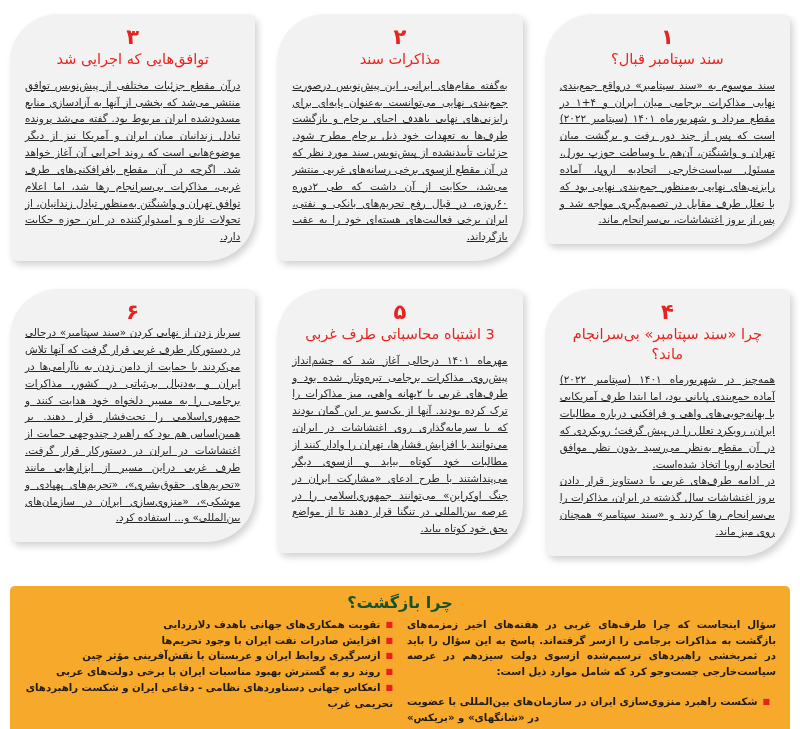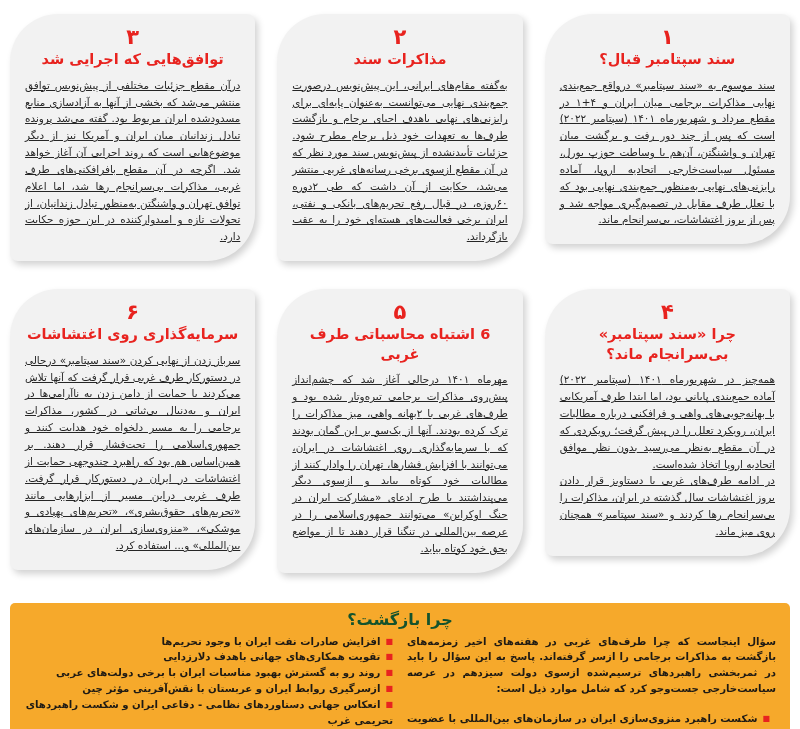--- a/index.html
+++ b/index.html
@@ -34,21 +34,21 @@
     text-align: center;
     color: #e8231f;
     font-size: 21px;
     font-weight: bold;
     line-height: 1.1;
   }
   .card-title {
     text-align: center;
     color: #e8231f;
     font-size: 14.5px;
-    font-weight: bold;
+    font-weight: normal;
     line-height: 1.35;
     margin: 1px 0 7px 0;
   }
   .card-body {
     color: #262626;
     font-size: 10.4px;
     line-height: 1.62;
     text-align: justify;
     white-space: pre-line;
     text-decoration: underline;
@@ -123,47 +123,46 @@
 
     <div class="card">
       <div class="card-number">۴</div>
       <div class="card-title">چرا «سند سپتامبر» بی‌سرانجام ماند؟</div>
       <div class="card-body">همه‌چیز در شهریورماه ۱۴۰۱ (سپتامبر ۲۰۲۲) آماده جمع‌بندی پایانی بود، اما ابتدا طرف آمریکایی با بهانه‌جویی‌های واهی و فرافکنی درباره مطالبات ایران، رویکرد تعلل را در پیش گرفت؛ رویکردی که در آن مقطع به‌نظر می‌رسید بدون نظر موافق اتحادیه اروپا اتخاذ شده‌است.
 در ادامه طرف‌های غربی با دستاویز قرار دادن بروز اغتشاشات سال گذشته در ایران، مذاکرات را بی‌سرانجام رها کردند و «سند سپتامبر» همچنان روی میز ماند.</div>
     </div>
 
     <div class="card">
       <div class="card-number">۵</div>
-      <div class="card-title">6 اشتباه محاسباتی طرف غربی</div>
+      <div class="card-title">3 اشتباه محاسباتی طرف غربی</div>
       <div class="card-body">مهرماه ۱۴۰۱ درحالی آغاز شد که چشم‌انداز پیش‌روی مذاکرات برجامی تیره‌وتار شده بود و طرف‌های غربی با ۲بهانه واهی، میز مذاکرات را ترک کرده بودند. آنها از یک‌سو بر این گمان بودند که با سرمایه‌گذاری روی اغتشاشات در ایران، می‌توانند با افزایش فشارها، تهران را وادار کنند از مطالبات خود کوتاه بیاید و ازسوی دیگر می‌پنداشتند با طرح ادعای «مشارکت ایران در جنگ اوکراین» می‌توانند جمهوری‌اسلامی را در عرصه بین‌المللی در تنگنا قرار دهند تا از مواضع بحق خود کوتاه بیاید.</div>
     </div>
 
     <div class="card">
       <div class="card-number">۶</div>
-      <div class="card-title">سرمایه‌گذاری روی اغتشاشات</div>
       <div class="card-body">سرباز زدن از نهایی کردن «سند سپتامبر» درحالی در دستورکار طرف غربی قرار گرفت که آنها تلاش می‌کردند با حمایت از دامن زدن به ناآرامی‌ها در ایران و به‌دنبال بی‌ثباتی در کشور، مذاکرات برجامی را به مسیر دلخواه خود هدایت کنند و جمهوری‌اسلامی را تحت‌فشار قرار دهند. بر همین‌اساس هم بود که راهبرد چندوجهی حمایت از اغتشاشات در ایران در دستورکار قرار گرفت. طرف غربی دراین مسیر از ابزارهایی مانند «تحریم‌های حقوق‌بشری»، «تحریم‌های پهپادی و موشکی»، «منزوی‌سازی ایران در سازمان‌های بین‌المللی» و... استفاده کرد.</div>
     </div>
 
   </div>
 
   <div class="why-panel">
     <div class="why-title">چرا بازگشت؟</div>
     <div class="why-cols">
 
       <div class="why-col why-col-right">
         <div class="why-intro">سؤال اینجاست که چرا طرف‌های غربی در هفته‌های اخیر زمزمه‌های بازگشت به مذاکرات برجامی را ازسر گرفته‌اند. پاسخ به این سؤال را باید در ثمربخشی راهبردهای ترسیم‌شده ازسوی دولت سیزدهم در عرصه سیاست‌خارجی جست‌وجو کرد که شامل موارد ذیل است:</div>
         <div class="bullet"><span class="sq">■</span><span>شکست راهبرد منزوی‌سازی ایران در سازمان‌های بین‌المللی با عضویت در «شانگهای» و «بریکس»</span></div>
 
       </div>
 
       <div class="why-col why-col-left">
+        <div class="bullet"><span class="sq">■</span><span>تقویت همکاری‌های جهانی باهدف دلارزدایی</span></div>
         <div class="bullet"><span class="sq">■</span><span>افزایش صادرات نفت ایران با وجود تحریم‌ها</span></div>
-        <div class="bullet"><span class="sq">■</span><span>تقویت همکاری‌های جهانی باهدف دلارزدایی</span></div>
+        <div class="bullet"><span class="sq">■</span><span>ازسرگیری روابط ایران و عربستان با نقش‌آفرینی مؤثر چین</span></div>
         <div class="bullet"><span class="sq">■</span><span>روند رو به گسترش بهبود مناسبات ایران با برخی دولت‌های عربی</span></div>
-        <div class="bullet"><span class="sq">■</span><span>ازسرگیری روابط ایران و عربستان با نقش‌آفرینی مؤثر چین</span></div>
         <div class="bullet"><span class="sq">■</span><span>انعکاس جهانی دستاوردهای نظامی - دفاعی ایران و شکست راهبردهای تحریمی غرب</span></div>
         <div class="bullet"></div>
 
       </div>
 
     </div>
   </div>
 
 </div>
 

